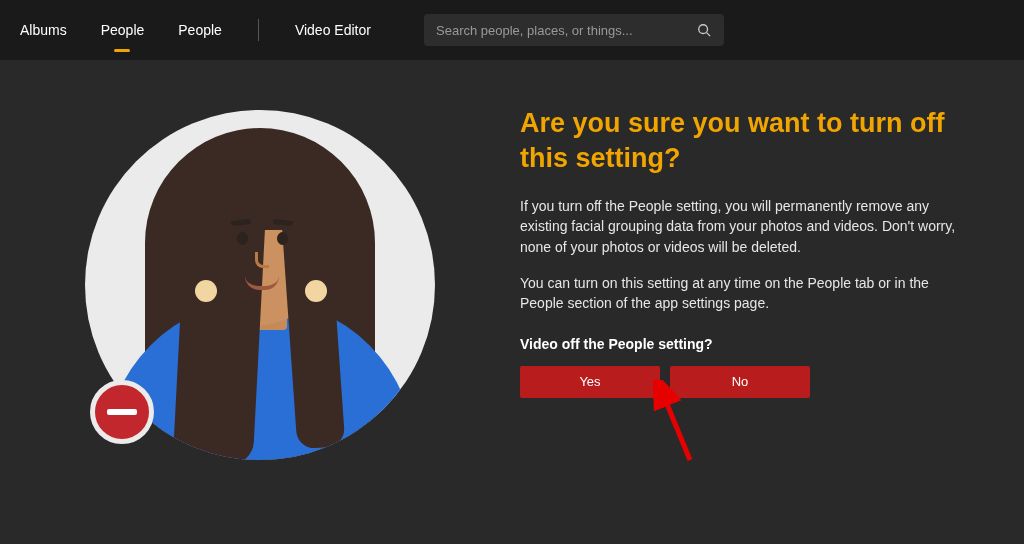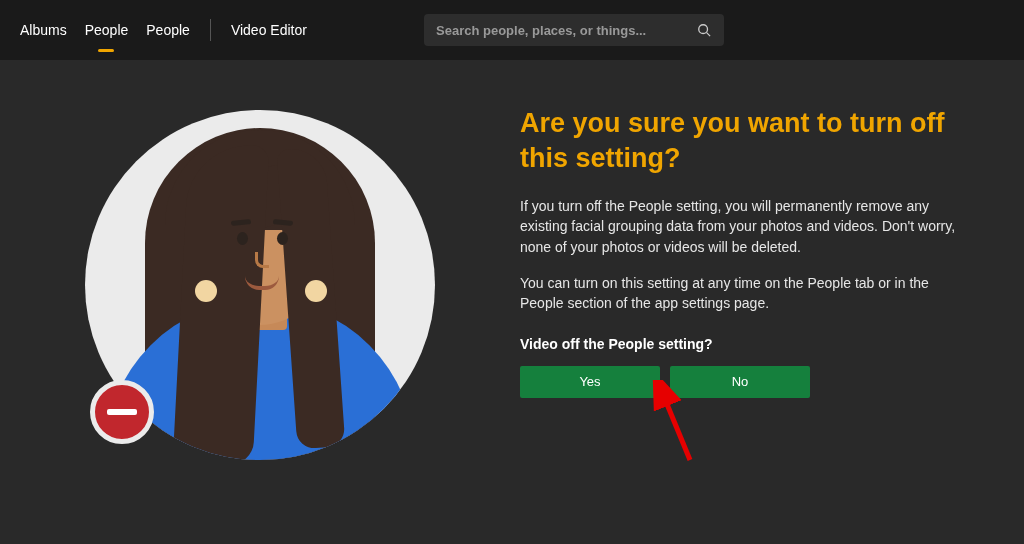--- a/index.html
+++ b/index.html
@@ -18,21 +18,21 @@
     .topbar {
       height: 60px;
       display: flex;
       align-items: center;
       padding: 0 20px;
       background: #1a1a1a;
     }
     .nav-tabs {
       display: flex;
       align-items: center;
-      gap: 18px;
+      gap: 34px;
     }
     .nav-tab {
       font-size: 14px;
       color: #ffffff;
       cursor: pointer;
       padding: 4px 0;
       position: relative;
     }
     .nav-tab.active::after {
       content: "";
@@ -62,21 +62,20 @@
       align-items: center;
       padding: 0 12px;
     }
     .search-input {
       flex: 1;
       background: transparent;
       border: none;
       outline: none;
       color: #0ea5e9;
       font-size: 13px;
-      font-weight: bold;
     }
     .search-input::placeholder {
       color: #999;
     }
     .search-icon {
       width: 16px;
       height: 16px;
       display: flex;
       align-items: center;
       justify-content: center;
@@ -277,21 +276,21 @@
       margin-top: 22px;
       margin-bottom: 14px;
     }
     .btn-row {
       display: flex;
       gap: 10px;
     }
     .btn {
       width: 140px;
       height: 32px;
-      background: #15803d;
+      background: #b91c1c;
       border: none;
       color: #fff;
       font-size: 13px;
       cursor: pointer;
       border-radius: 2px;
     }
     .arrow-annotation {
       position: absolute;
       left: 650px;
       top: 380px;

